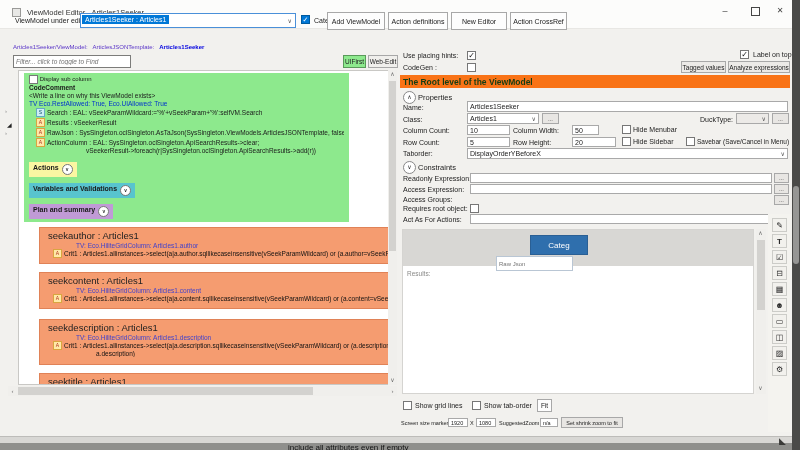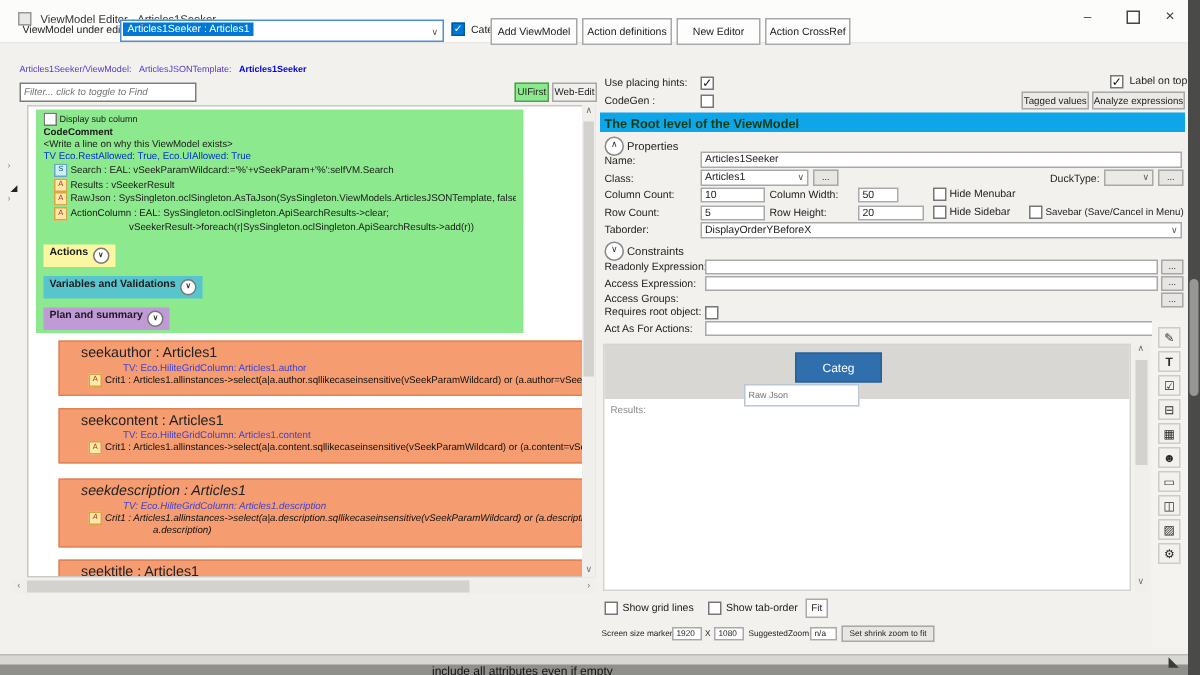--- a/index.html
+++ b/index.html
@@ -15,40 +15,40 @@
        white-space:nowrap;cursor:default;}
   .cb{position:absolute;width:9px;height:9px;background:#fff;border:1px solid #767676;
       box-sizing:border-box;font-size:8px;line-height:7px;text-align:center;color:#111;}
   .cb.on::after{content:"✓";}
   .cb.blue{background:#0078d7;border-color:#005a9e;color:#fff;font-size:7px;}
   .combo{position:absolute;background:#fff;border:1px solid #a9a9a9;box-sizing:border-box;
          font-size:7px;display:flex;align-items:center;padding:0 10px 0 2px;white-space:nowrap;overflow:hidden;}
   .combo::after{content:"∨";position:absolute;right:2px;top:2px;font-size:6px;color:#555;line-height:1;}
   .exp{position:absolute;width:11px;height:11px;border:1px solid #888;border-radius:50%;
        background:#fff;font-size:6px;text-align:center;line-height:10px;color:#333;}
-  .grnhdr{position:absolute;background:#0ea5e9;font-size:8.5px;font-weight:bold;color:#143d14;
+  .grnhdr{position:absolute;background:#f97316;font-size:8.5px;font-weight:bold;color:#143d14;
           display:flex;align-items:center;padding-left:3px;box-sizing:border-box;}
   
   #tree{position:absolute;left:18px;top:70px;width:379px;height:315px;background:#fff;
         border:1px solid #c9c8c5;overflow:hidden;box-sizing:border-box;}
   .rootpanel{width:325px;margin:2px 0 5px 5px;background:#8de98d;padding:2px 5px;box-sizing:border-box;height:149px;}
   .roottitle{font-size:10px;color:#1c1c1c;height:14px;white-space:nowrap;}
   .inlinecb{display:inline-block;width:8px;height:8px;background:#fff;border:1px solid #777;vertical-align:middle;}
   .trow{font-size:6.5px;line-height:1.25;white-space:nowrap;overflow:hidden;}
   .tvblue{color:#0033cc;}
   .treeitem{font-size:6.5px;margin-left:7px;line-height:1.35;white-space:nowrap;overflow:hidden;}
   .badge{display:inline-block;width:7px;height:7px;font-size:5px;line-height:7px;text-align:center;
          vertical-align:1px;margin-right:2px;border:1px solid;}
   .badge.s{background:#cdeef5;border-color:#64aac2;color:#0a4f66;}
   .badge.a{background:#ffe9a8;border-color:#d9a540;color:#b03020;}
   .pill{display:inline-block;font-weight:bold;font-size:7px;padding:2px 4px;color:#1a1a1a;margin:3px 0 0 0;}
   .pill .exp2{display:inline-block;width:9px;height:9px;border:1px solid #777;border-radius:50%;
               background:#fff;font-size:5px;line-height:8px;text-align:center;vertical-align:-1px;margin-left:3px;color:#333;}
   .seek{position:relative;background:#f59c70;border:1px solid #e08257;margin:0 0 8px 20px;
-        padding:2px 14px;box-sizing:border-box;width:400px;overflow:hidden;}
+        padding:2px 8px;box-sizing:border-box;width:400px;overflow:hidden;}
   .seek h3{margin:0;font-size:9.5px;font-weight:normal;color:#222;height:12px;}
   .tvline{font-size:6.5px;color:#4141cc;margin-left:28px;white-space:nowrap;overflow:hidden;}
   .critline{font-size:6.5px;color:#111;margin-left:5px;white-space:nowrap;overflow:hidden;}
   .crit2{margin-left:48px;}
   
   .sbtrack{position:absolute;background:#f0efec;}
   .sbthumb{position:absolute;background:#d3d2cf;}
   .sbarrow{position:absolute;font-size:6px;color:#707070;text-align:center;line-height:9px;width:9px;height:9px;}
   
   .tool{position:absolute;left:4px;width:15px;height:14px;background:#f2f1ed;border:1px solid #ccccc8;
@@ -148,21 +148,21 @@
     </div>
 
     <div class="seek" style="height:37px;margin-bottom:10px;">
       <h3>seekcontent : Articles1</h3>
       <div class="tvline">TV: Eco.HiliteGridColumn: Articles1.content</div>
       <div class="critline">
         <span class="badge a">A</span><span>Crit1 : Articles1.allinstances-&gt;select(a|a.content.sqllikecaseinsensitive(vSeekParamWildcard) or (a.content=vSeekPara</span>
       </div>
     </div>
 
-    <div class="seek" style="height:46px;font-style:italic;">
+    <div class="seek" style="height:46px;">
       <h3>seekdescription : Articles1</h3>
       <div class="tvline">TV: Eco.HiliteGridColumn: Articles1.description</div>
       <div class="critline">
         <span class="badge a">A</span><span>Crit1 : Articles1.allinstances-&gt;select(a|a.description.sqllikecaseinsensitive(vSeekParamWildcard) or (a.description=vSe</span>
       </div>
       <div class="critline crit2">a.description)</div>
     </div>
 
     <div class="seek" style="height:20px;">
       <h3>seektitle : Articles1</h3>

